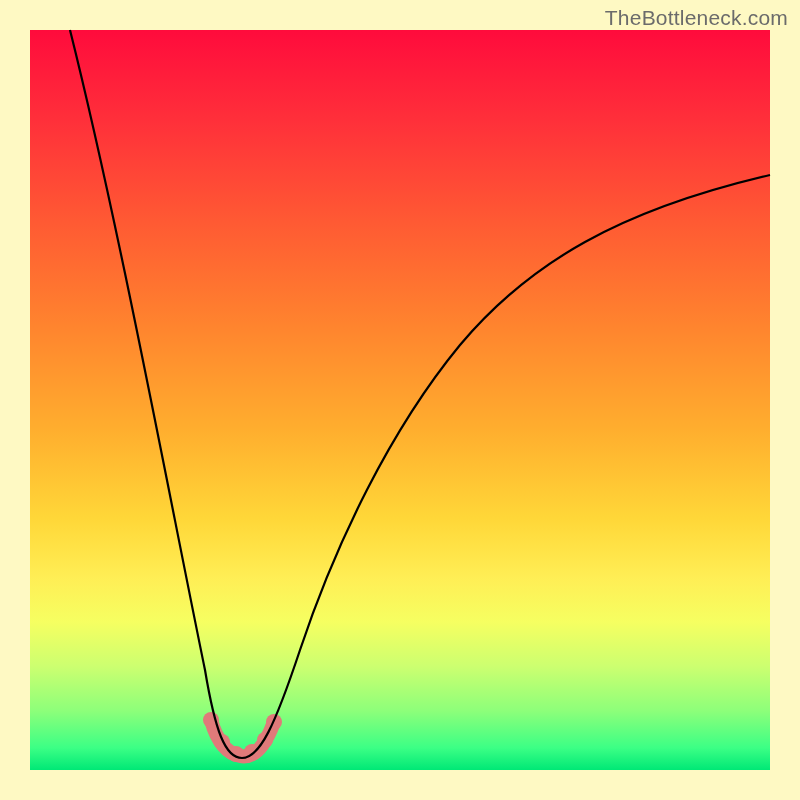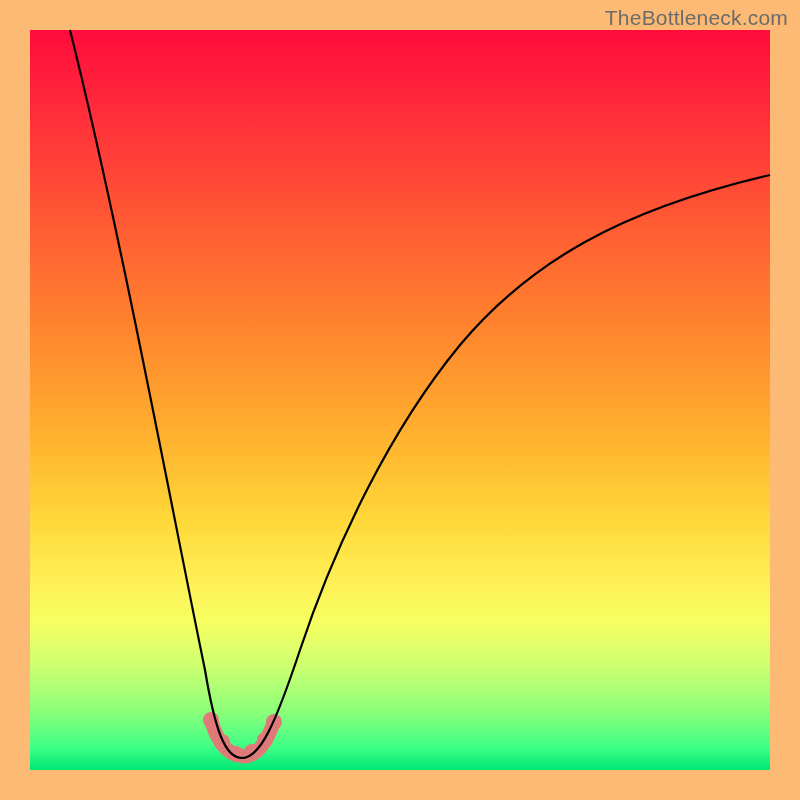--- a/index.html
+++ b/index.html
@@ -9,21 +9,21 @@
     height: 800px;
     background: #000;
     overflow: hidden;
   }
   .frame {
     position: absolute;
     left: 0;
     top: 0;
     width: 800px;
     height: 800px;
-    background: #fdba74;
+    background: #fef9c3;
   }
   .plot {
     position: absolute;
     left: 30px;
     top: 30px;
     width: 740px;
     height: 740px;
     
     background: linear-gradient(
       to bottom,

